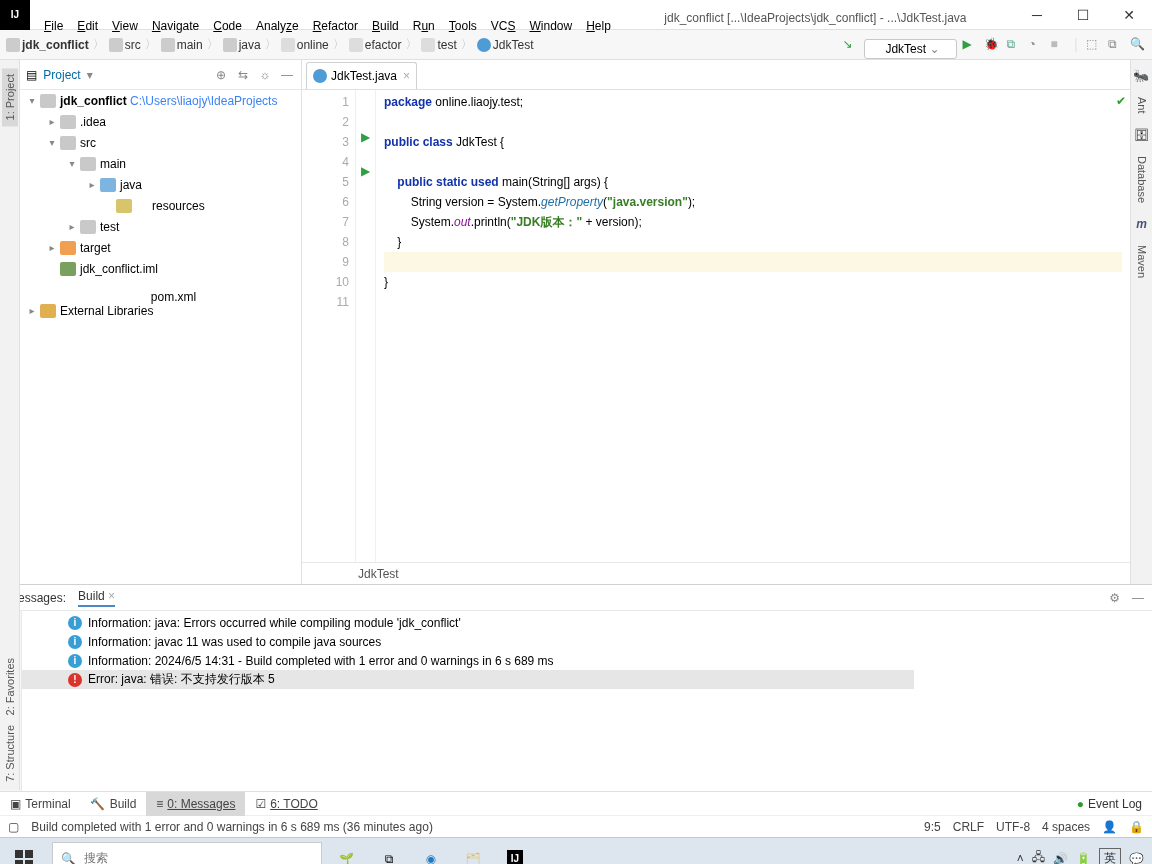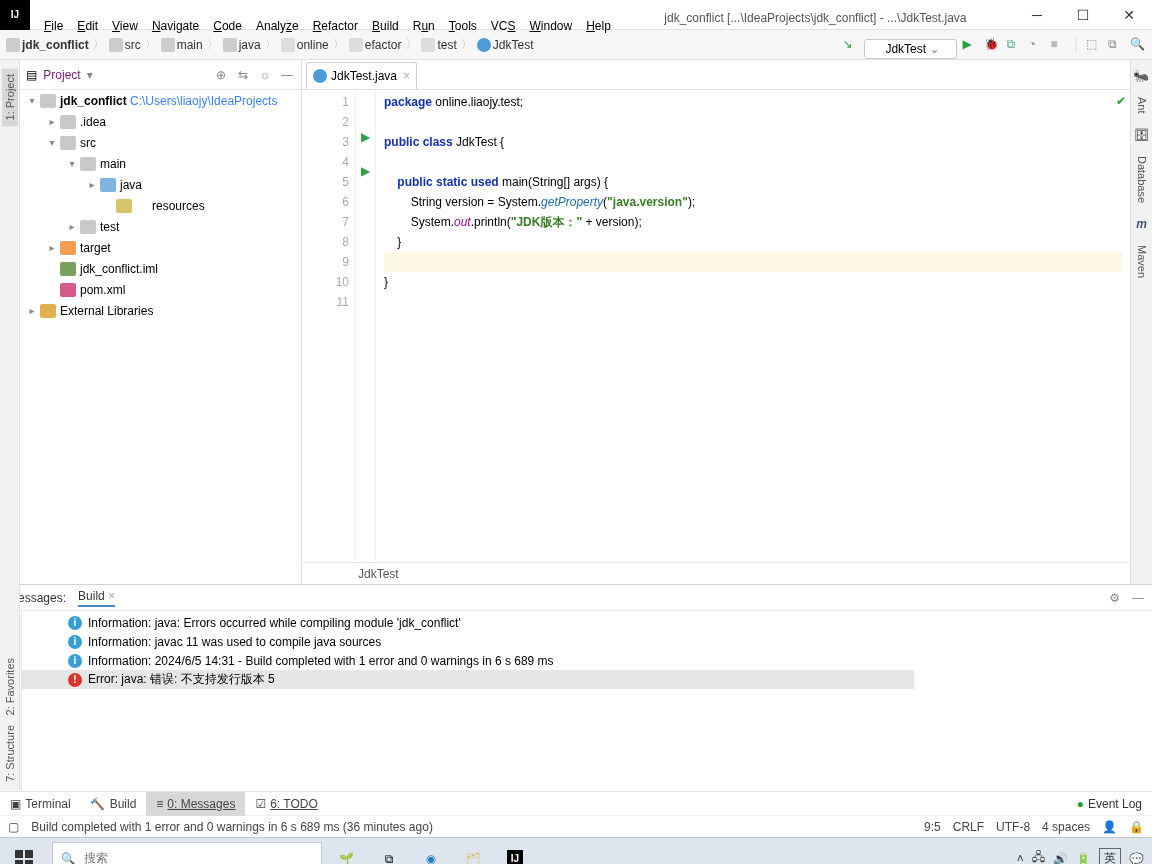--- a/index.html
+++ b/index.html
@@ -20,21 +20,21 @@
 .breadcrumb .ic-pkg { background:#ddd; }
 .breadcrumb .ic-class { background:#4f9bd6; border-radius:50%; width:14px; height:14px;}
 .toolbar-r { display:flex; align-items:center; gap:6px; }
 .toolbar-r .combo { border:1px solid #c8c8c8; background:#fff; padding:2px 16px 2px 20px; border-radius:3px; position:relative;margin-top:8px;}
 .toolbar-r .ico { width:16px; height:16px; display:inline-block; }
 .main { display:flex; height:524px; }
 .leftstrip { width:20px; background:#f2f2f2; border-right:1px solid #e0e0e0; display:flex; flex-direction:column; align-items:center; padding-top:8px;}
 .leftstrip .tab { writing-mode:vertical-lr; transform:rotate(180deg); font-size:11px; padding:6px 2px; color:#555;}
 .project-panel { width:282px; border-right:1px solid #e0e0e0; display:flex; flex-direction:column; }
 .pp-header { height:30px; display:flex; align-items:center; padding:0 6px; border-bottom:1px solid #e8e8e8; gap:6px;}
-.pp-header .lbl { font-weight:normal; color:#701a75;}
+.pp-header .lbl { font-weight:normal; color:#0369a1;}
 .pp-header .spacer { flex:1; }
 .pp-header .hico { width:16px; height:16px; color:#888; display:flex; align-items:center; justify-content:center;}
 .tree { flex:1; overflow:hidden; font-size:12.5px; }
 .tree .node { display:flex; align-items:center; height:21px; padding-left:6px; white-space:nowrap;}
 .tree .arrow { width:12px; height:12px; display:inline-flex; align-items:center; justify-content:center; color:#888; font-size:10px; margin-right:2px;}
 .tree .fic { width:16px; height:14px; display:inline-block; margin-right:4px; background:#c9c9c9; border-radius:2px;}
 .tree .fic.blue { background:#7eb4e0;}
 .tree .fic.orange { background:#f0a050;}
 .tree .fic.green { background:#7aa060;}
 .tree .fic.maven { background:#d45a8a;}
@@ -214,21 +214,21 @@
       <div class="node" style="padding-left:26px;">
           <span class="arrow">▸</span>
           <span class="fic orange"></span>
           <span>target</span>
         </div>
       <div class="node" style="padding-left:26px;">
           <span class="arrow" style="visibility:hidden;">▸</span>
           <span class="fic green"></span>
           <span>jdk_conflict.iml</span>
         </div>
-      <div class="node" style="padding-left:26px;">
+      <div class="node" style="padding-left:26px;flex-direction:column;">
           <span class="arrow" style="visibility:hidden;">▸</span>
           <span class="fic maven"></span>
           <span>pom.xml</span>
         </div>
       <div class="node">
           <span class="arrow">▸</span>
           <span class="fic lib"></span>
           <span>External Libraries</span>
         </div>
     </div>

